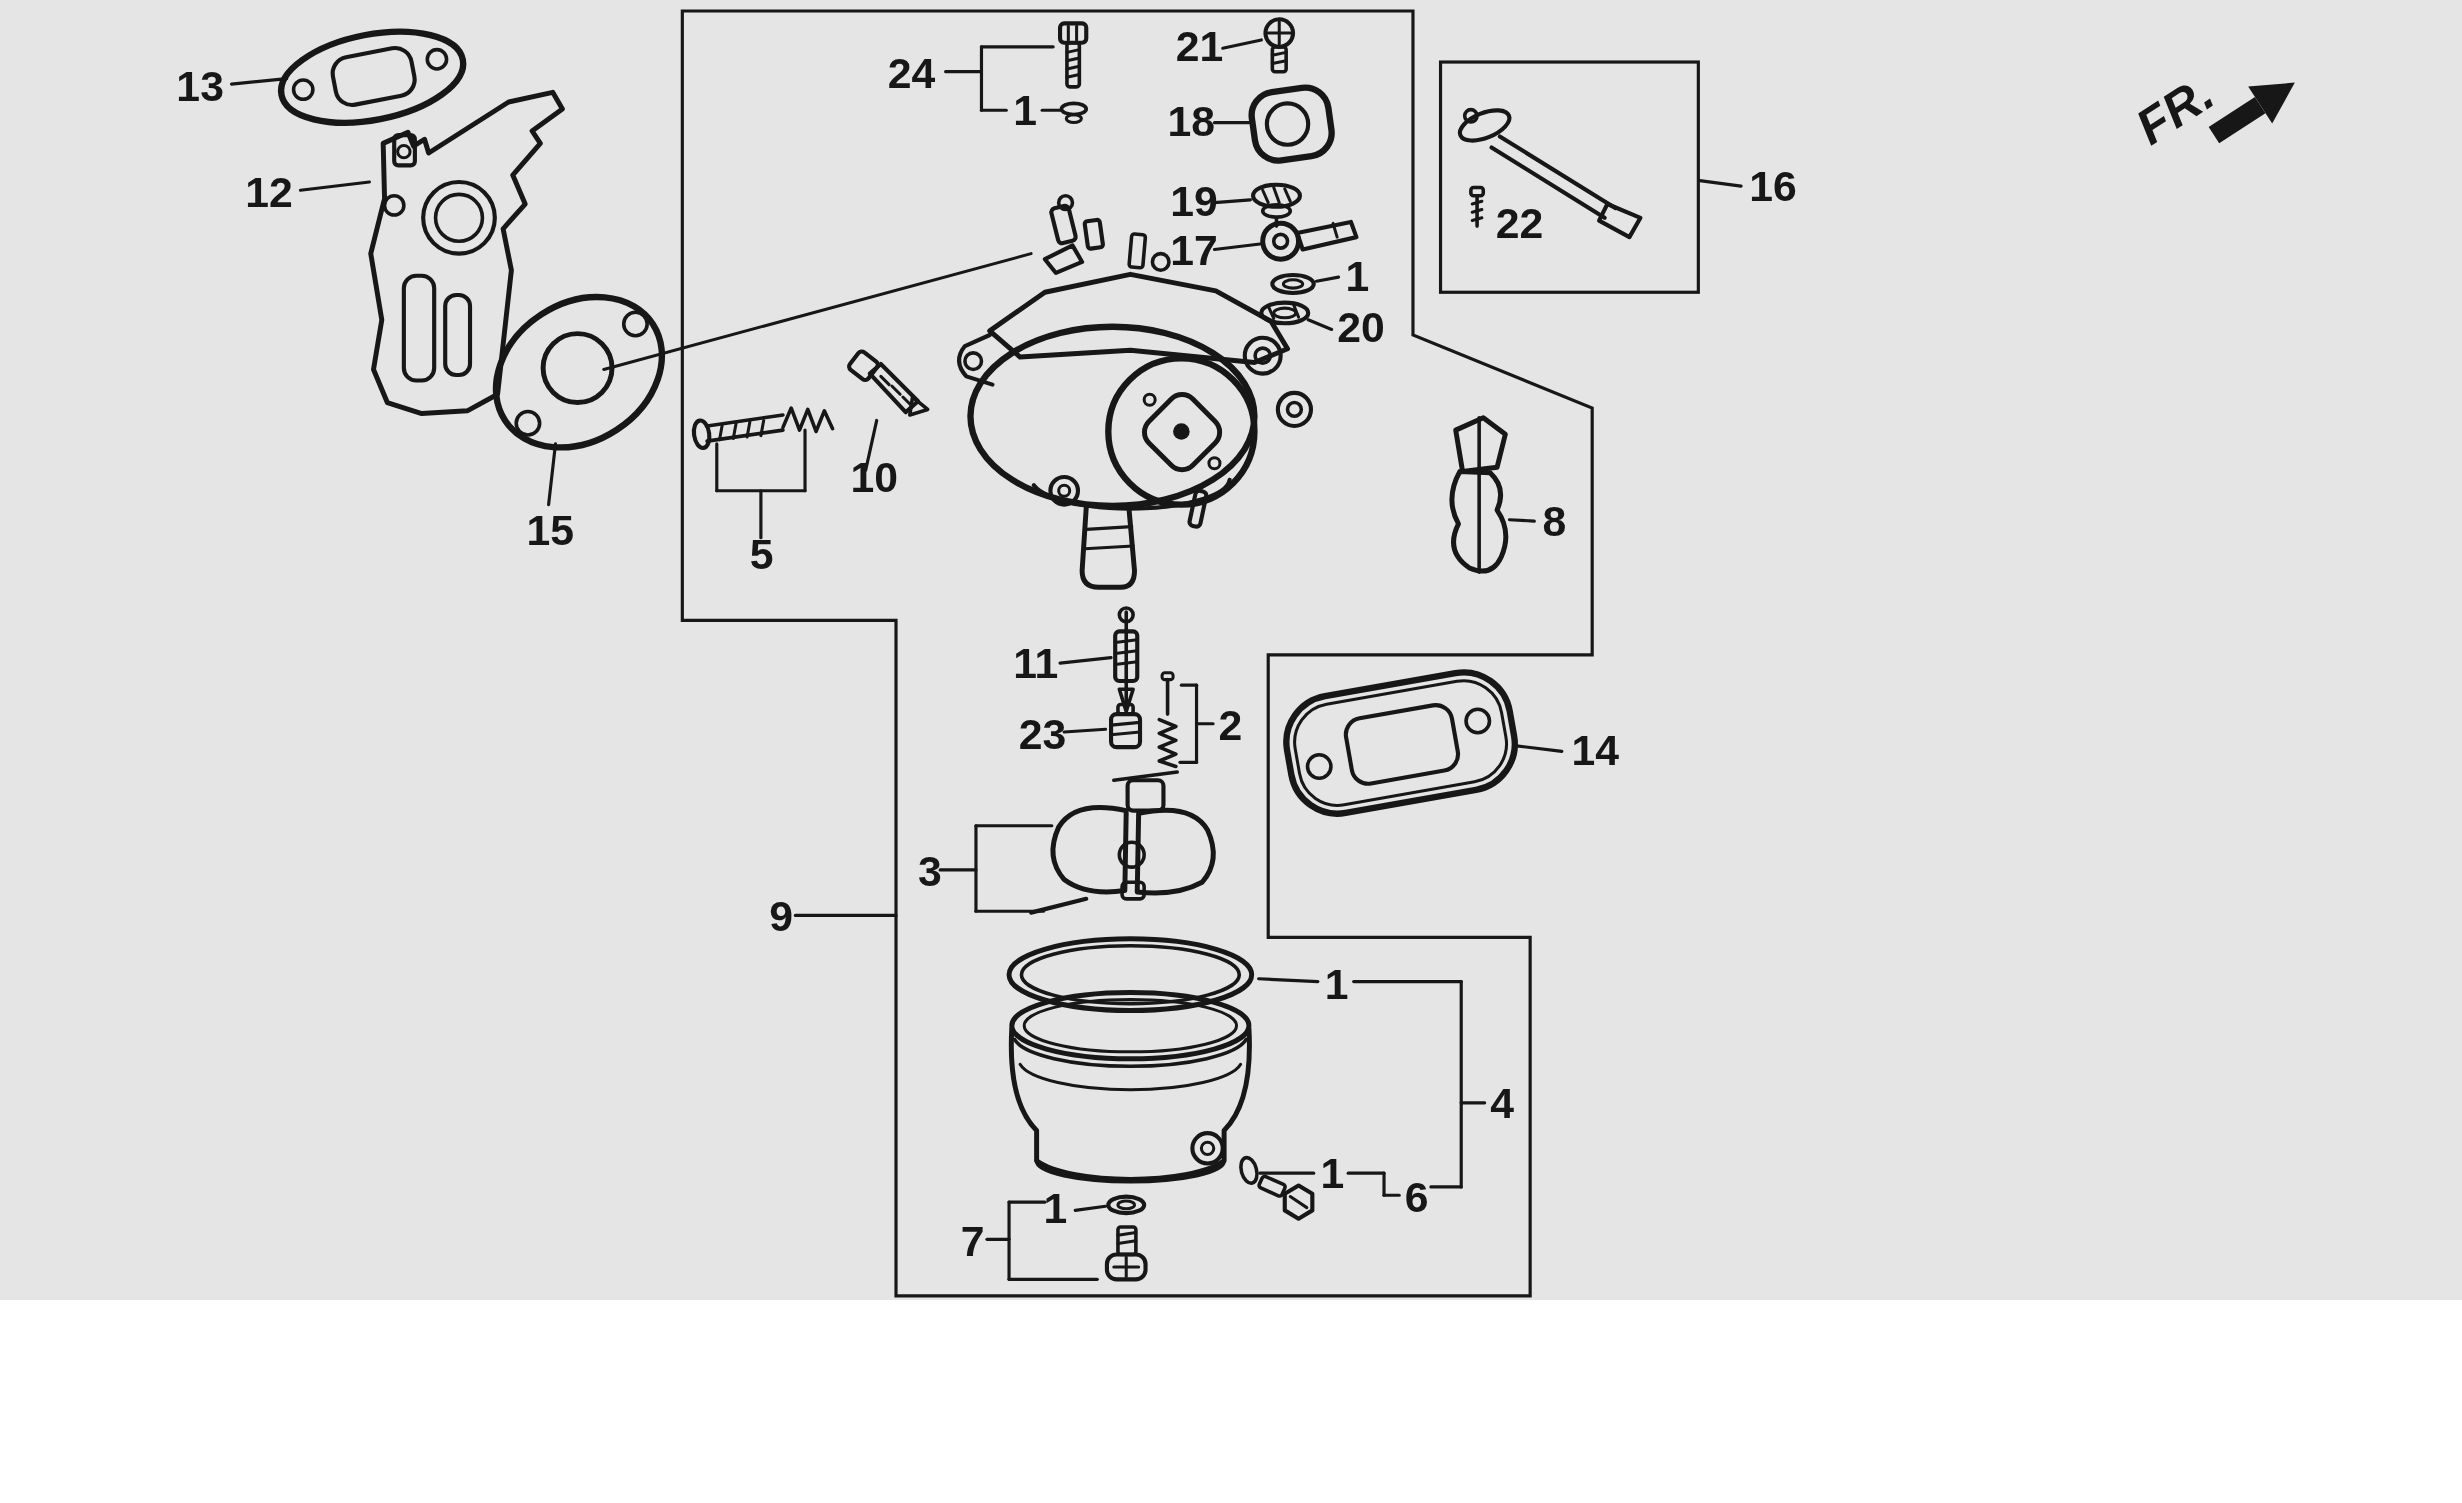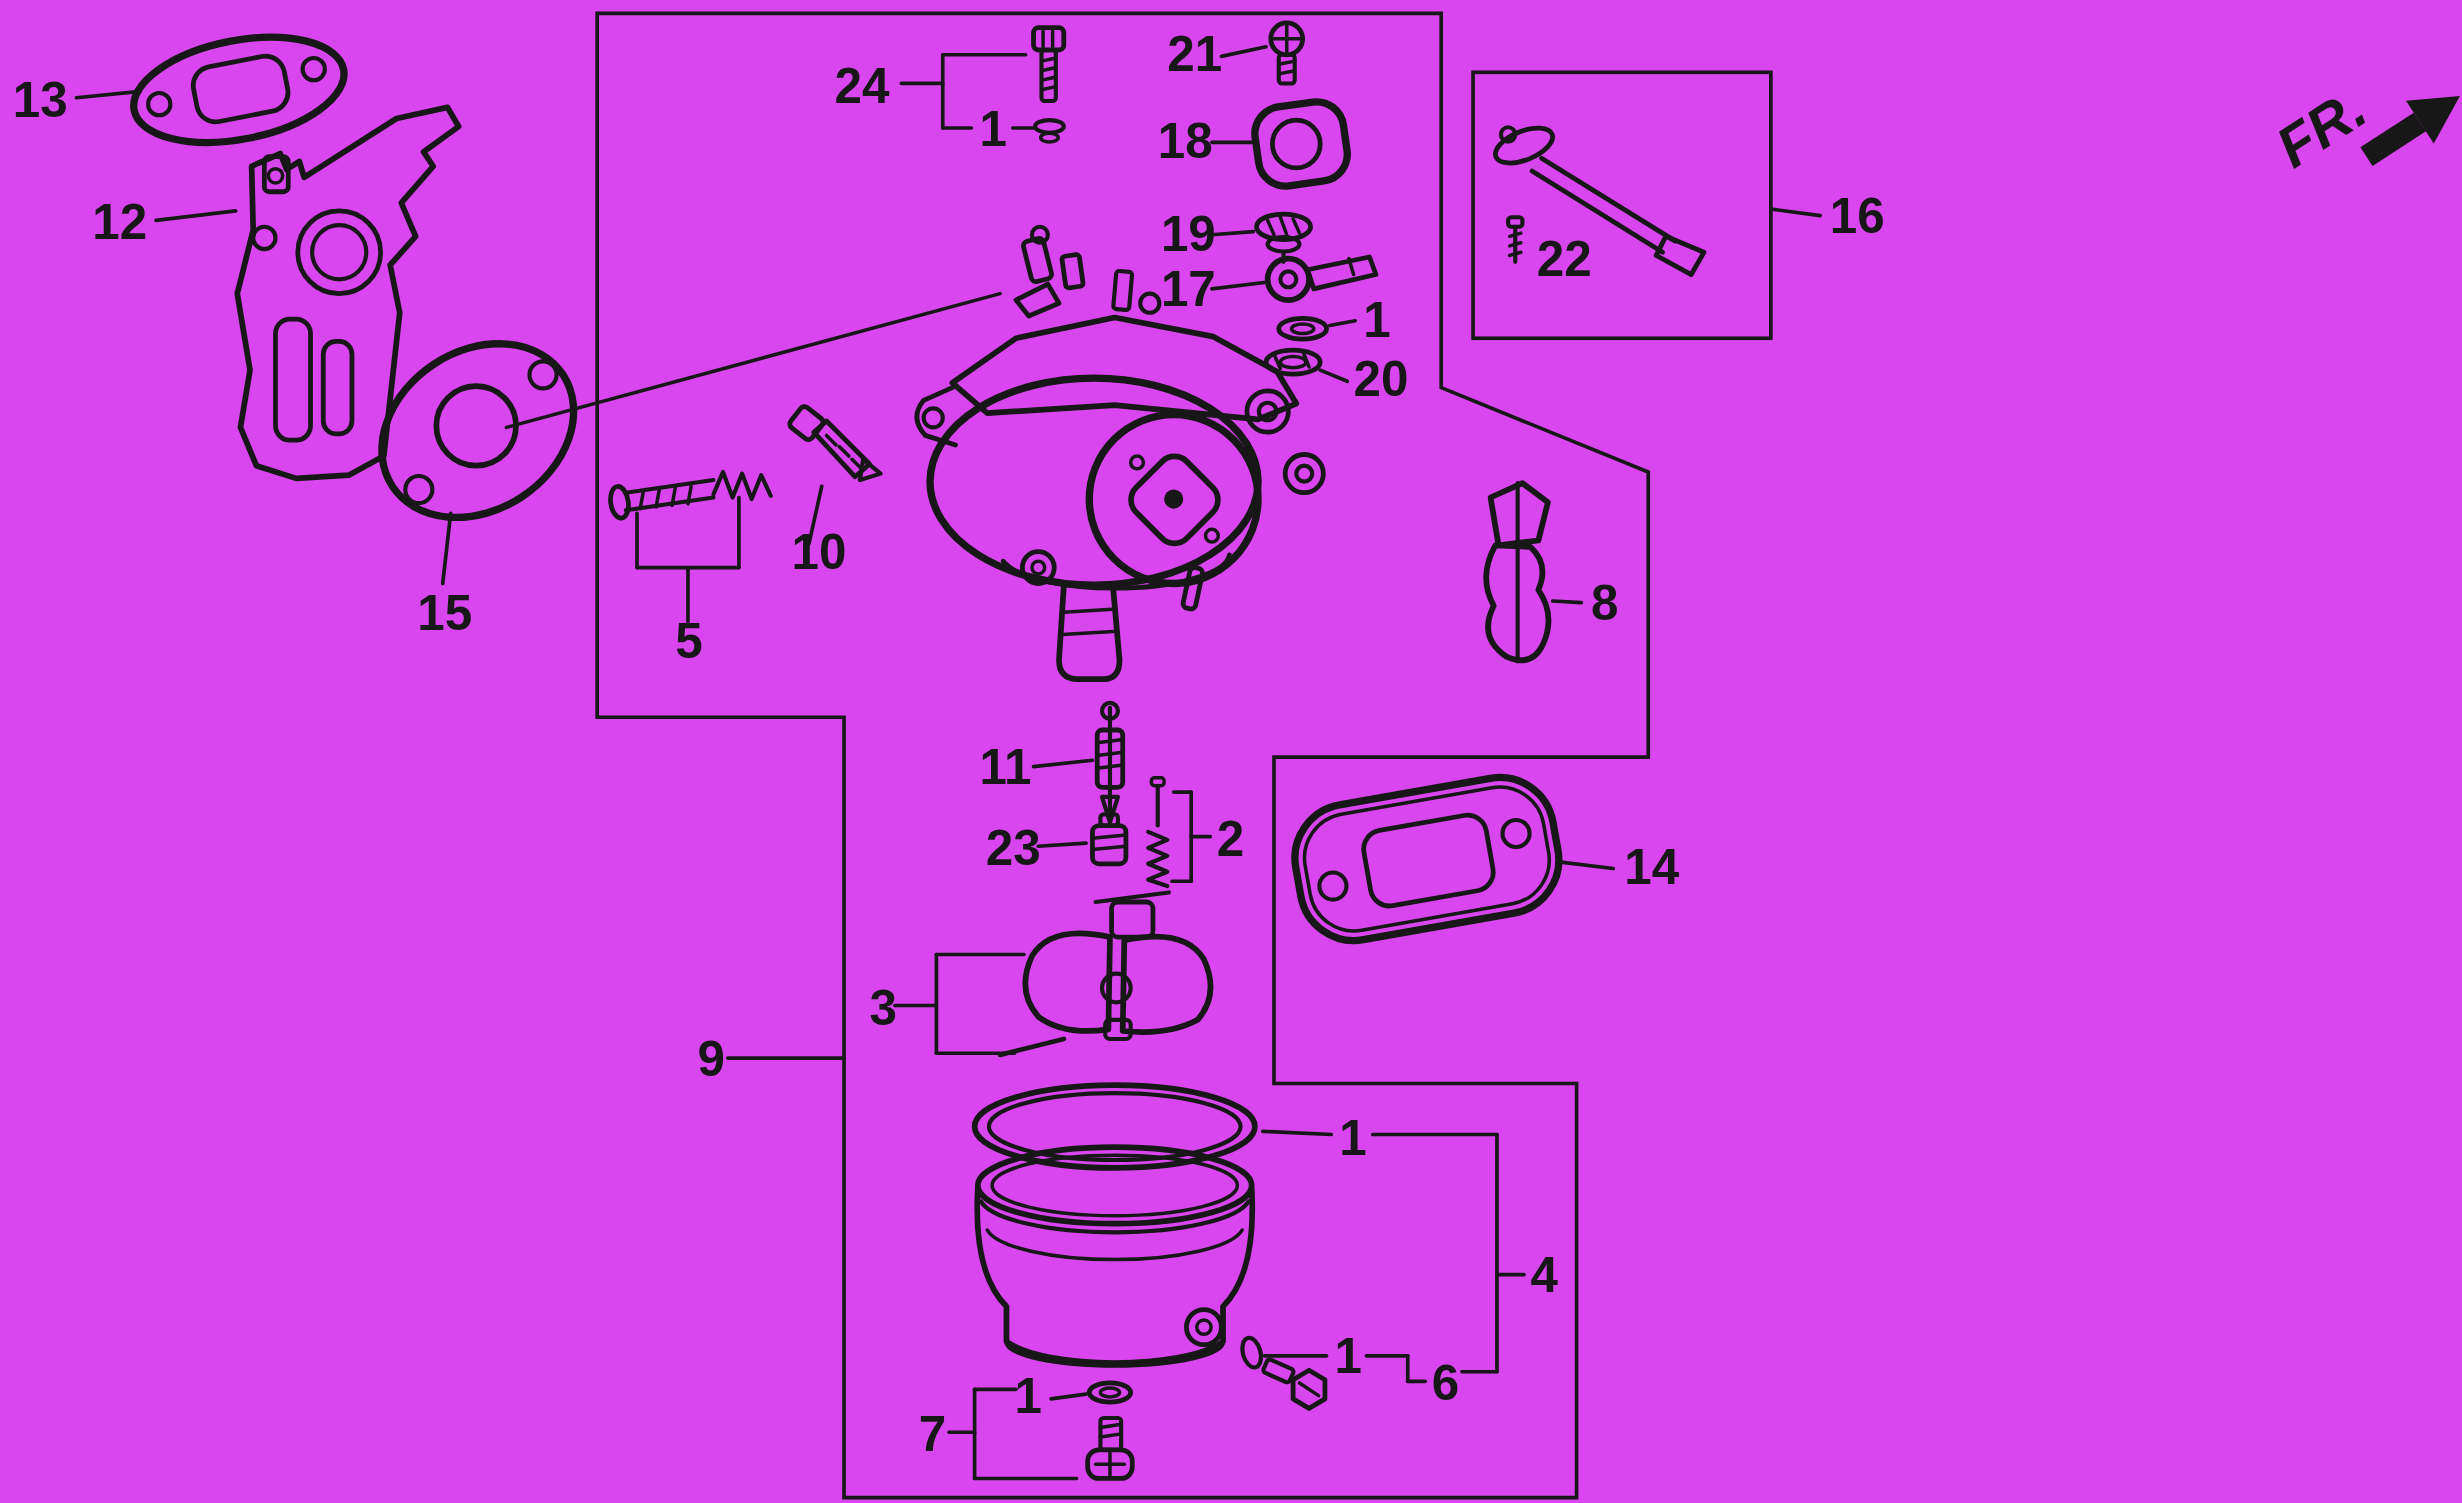--- a/index.html
+++ b/index.html
@@ -1,17 +1,17 @@
 <!DOCTYPE html>
 <html style="font-size:13.7px"><head>
 <meta charset="utf-8">
 <style>
   html,body{margin:0;padding:0;background:#ffffff;}
   body{width:2462px;height:1503px;font-family:"Liberation Sans",sans-serif;}
-  #stage{width:2462px;height:1503px;background:#d946ef;}
+  #stage{width:2462px;height:1300px;background:#e5e5e5;}
   svg{display:block;width:100%;height:100%;}
   .s2{fill:none;stroke:#171717;stroke-width:2.2;stroke-linecap:round;stroke-linejoin:round;}
   .s25{fill:none;stroke:#171717;stroke-width:2.6;stroke-linecap:round;stroke-linejoin:round;}
   .s3{fill:none;stroke:#171717;stroke-width:3;stroke-linecap:round;stroke-linejoin:round;}
   .s35{fill:none;stroke:#171717;stroke-width:3.6;stroke-linecap:round;stroke-linejoin:round;}
   .s45{fill:none;stroke:#171717;stroke-width:4.6;stroke-linecap:round;stroke-linejoin:round;}
   .leader{fill:none;stroke:#171717;stroke-width:2.3;stroke-linecap:round;}
   .boundary{fill:none;stroke:#171717;stroke-width:2.3;stroke-linejoin:miter;}
   .ink{fill:#171717;stroke:none;}
   text.callout{font-family:"Liberation Sans",sans-serif;font-size:31px;font-weight:700;fill:#171717;}

